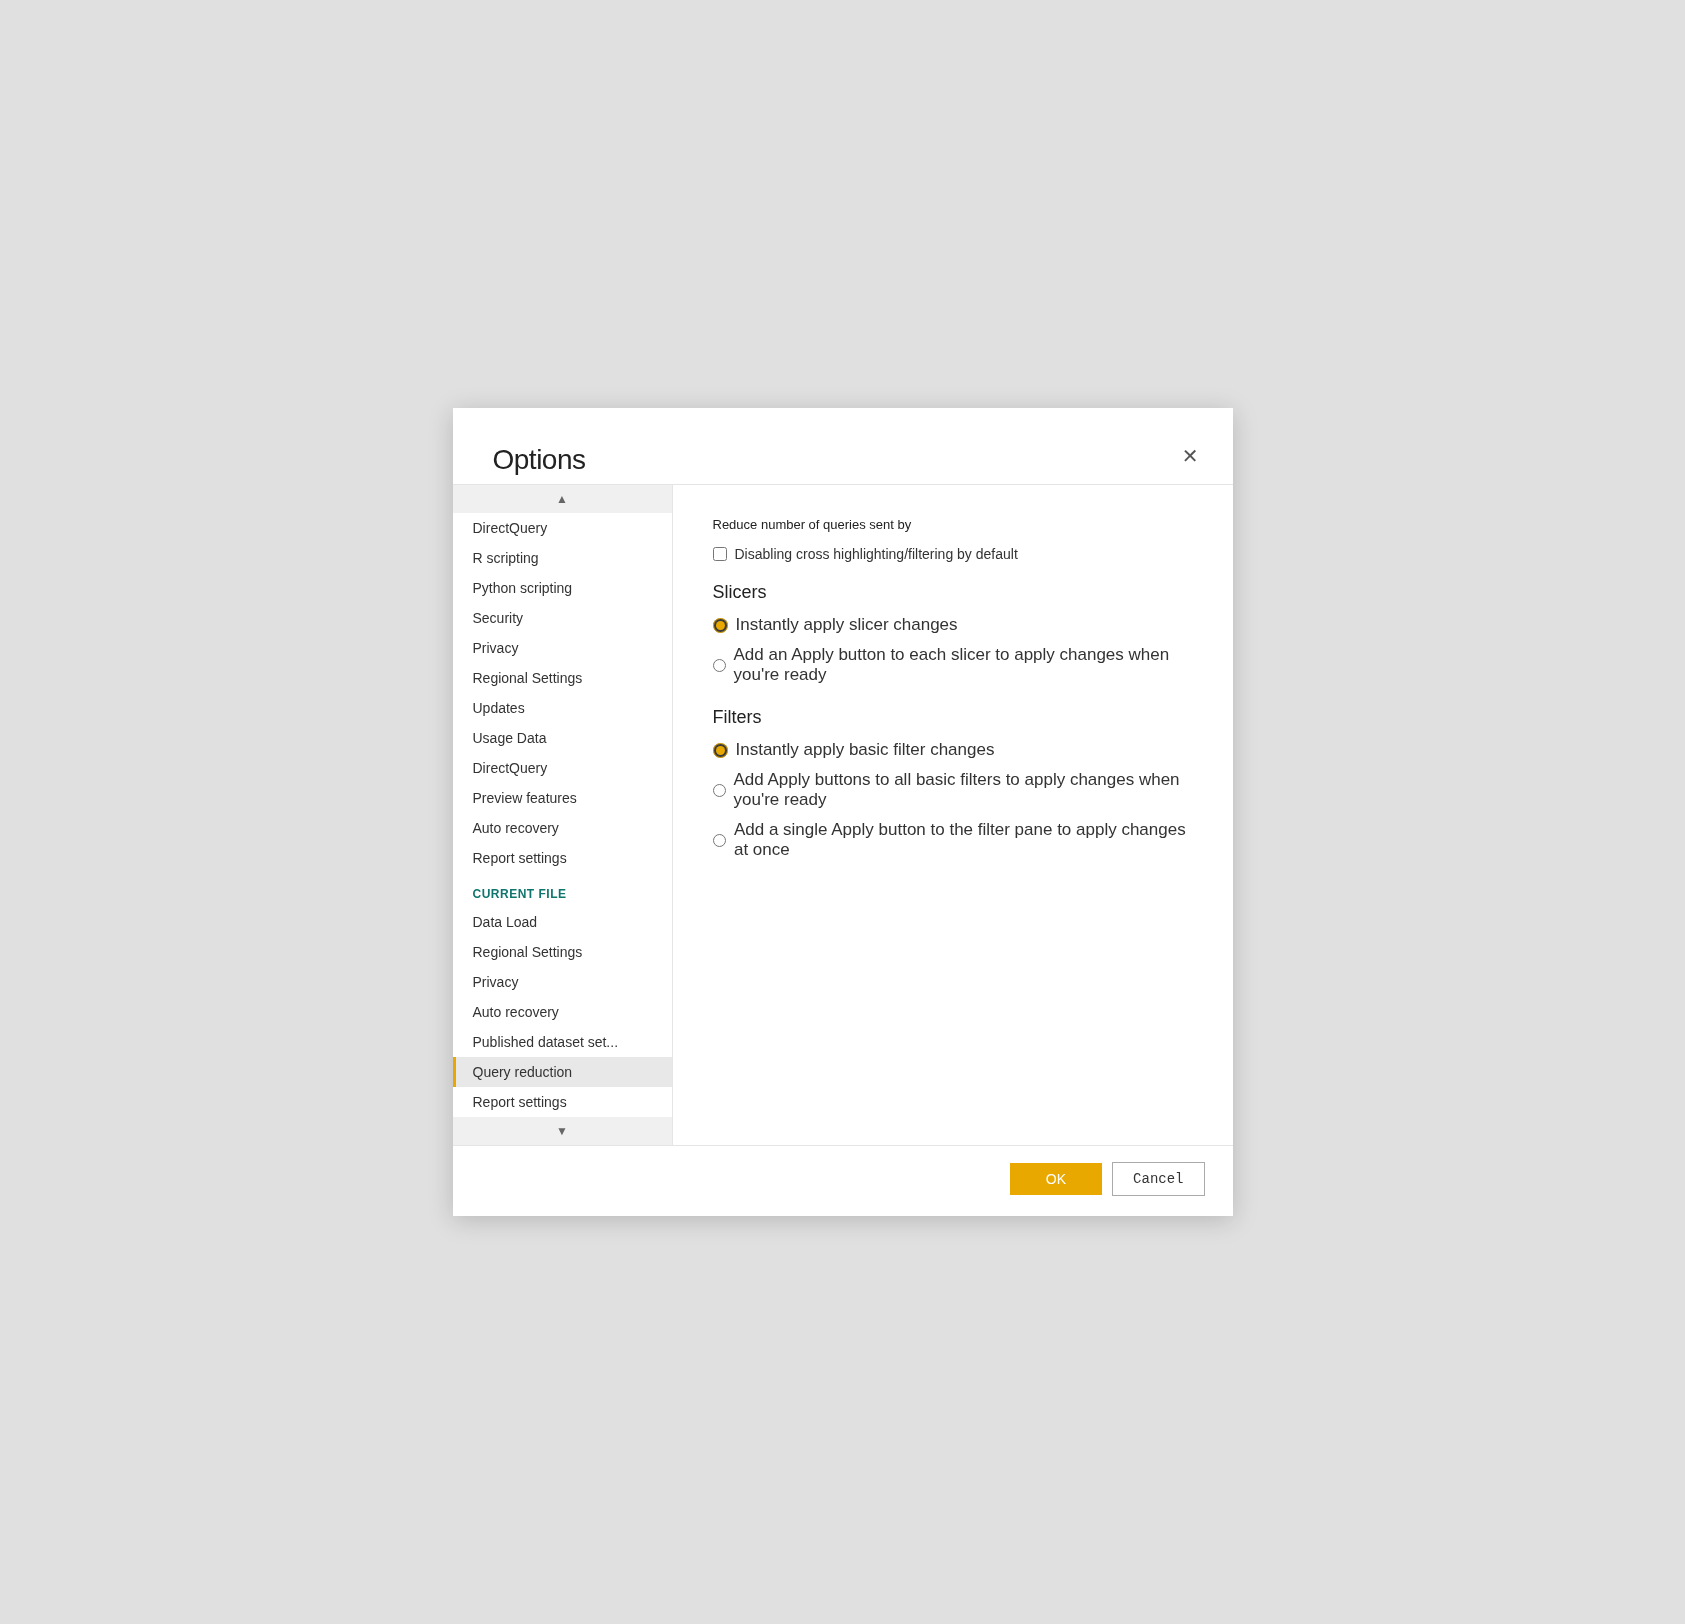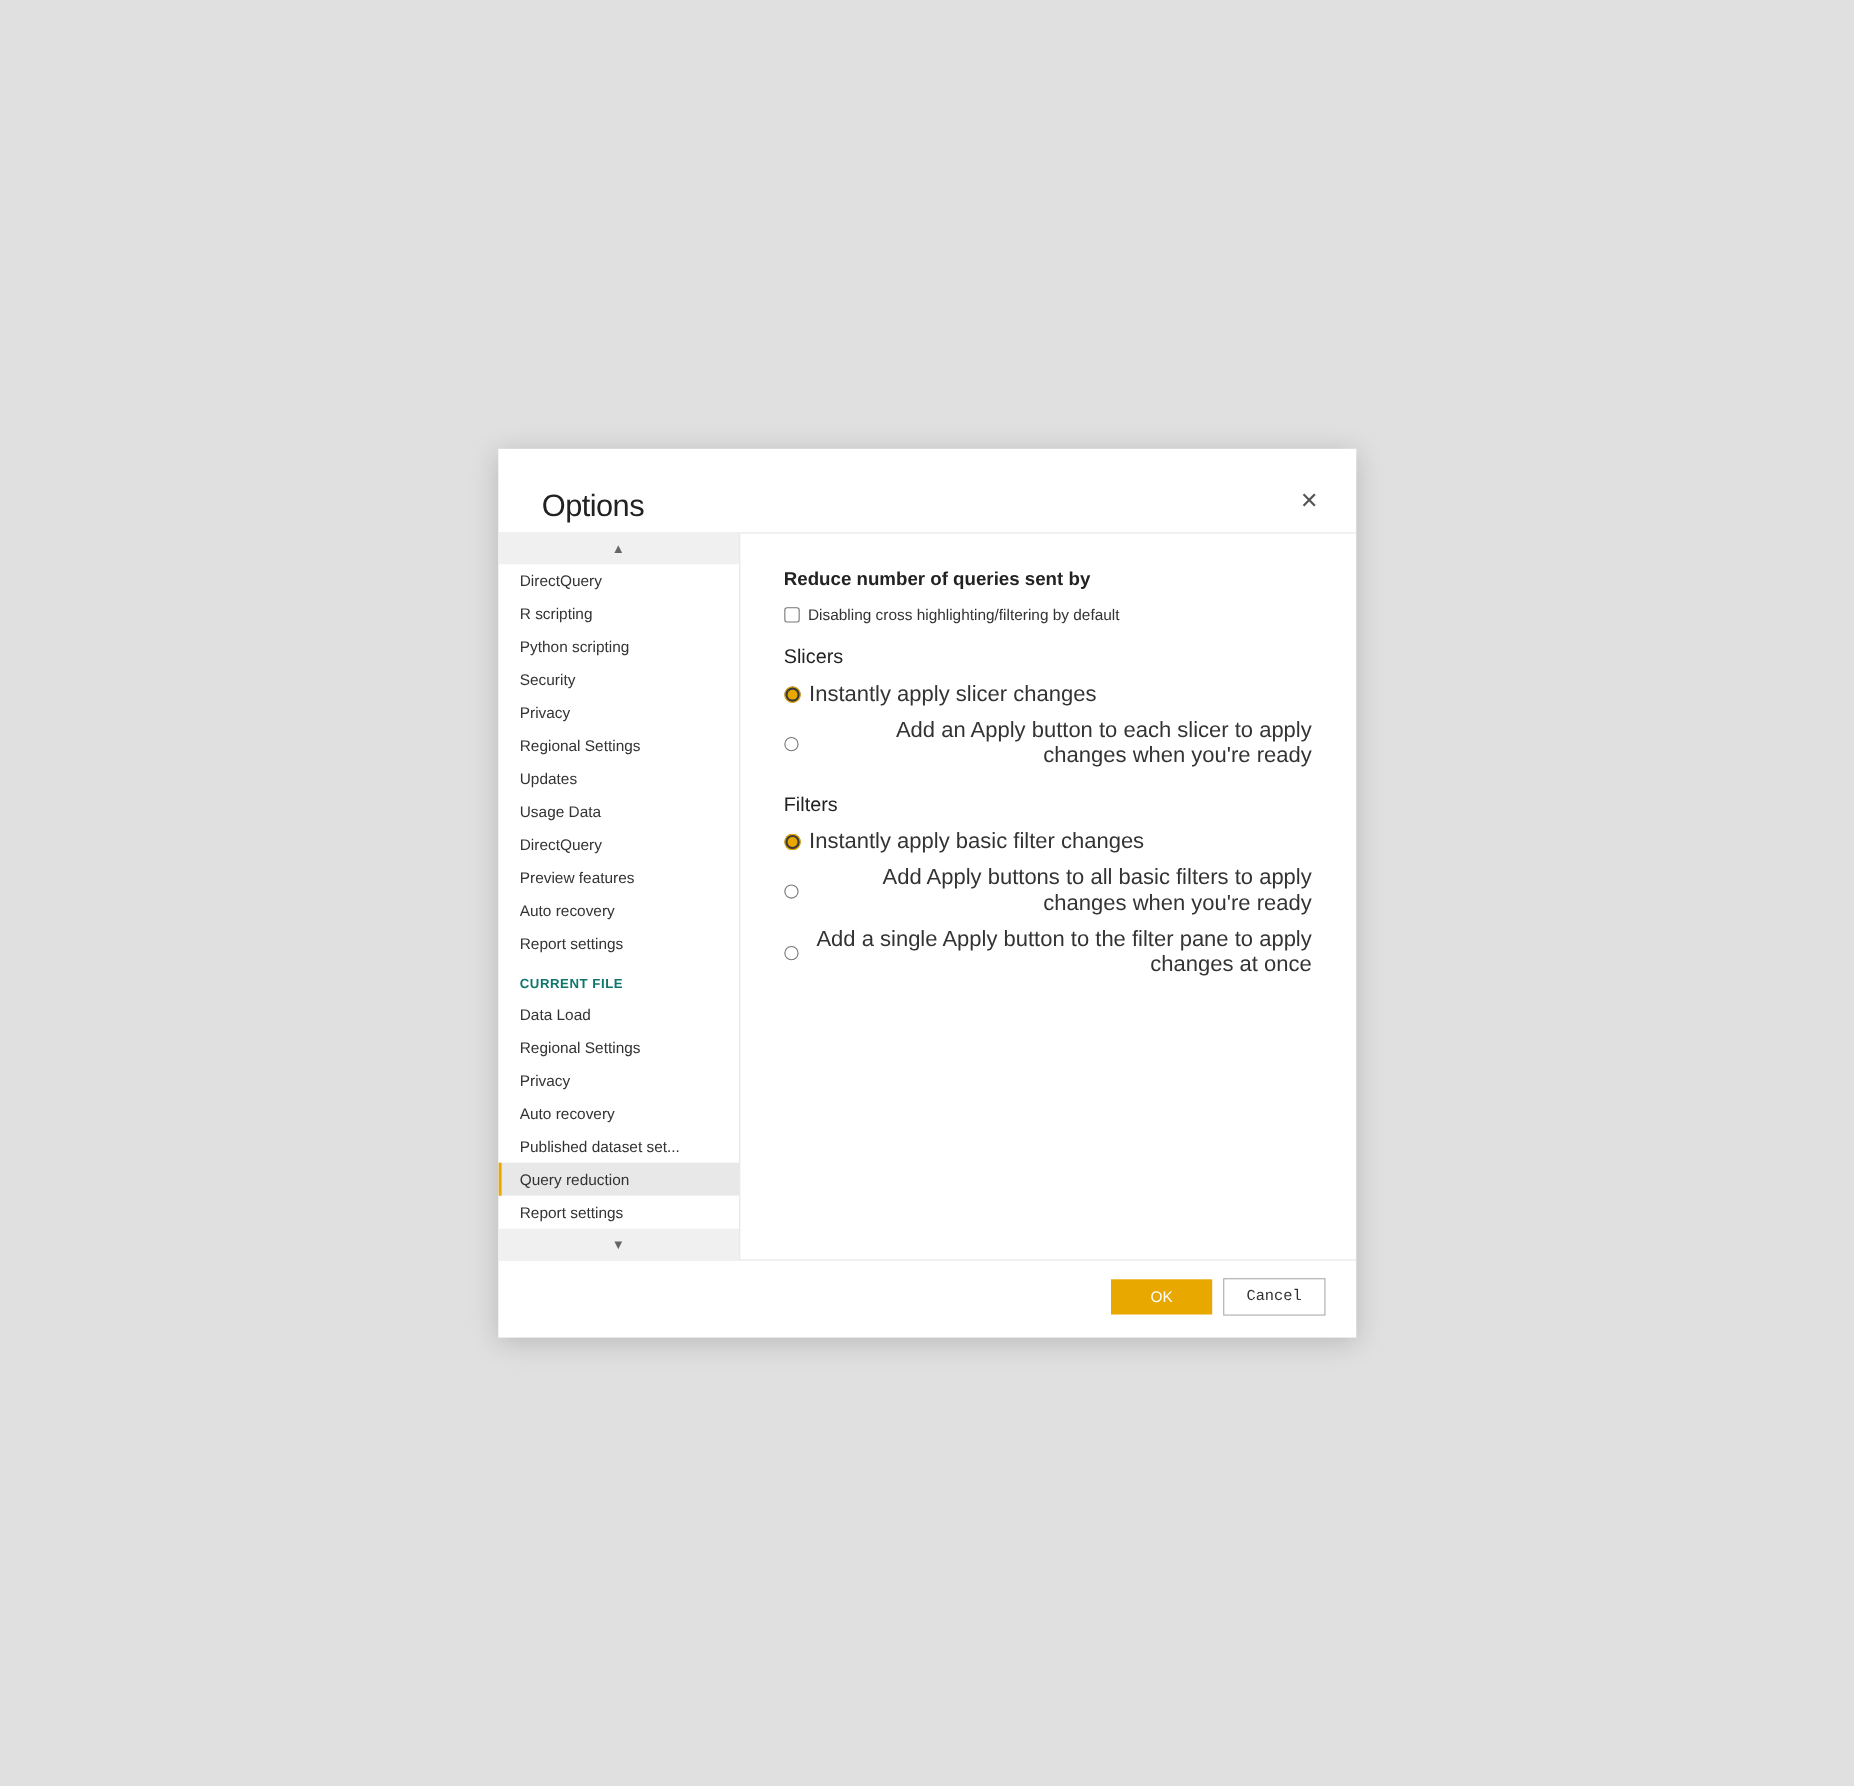--- a/index.html
+++ b/index.html
@@ -98,22 +98,22 @@
       font-weight: 700;
       color: #0f766e;
       letter-spacing: 0.5px;
     }
     .main-content {
       flex: 1;
       padding: 32px 40px 20px 40px;
       overflow-y: auto;
     }
     .section-title {
-      font-size: 17px;
-      font-weight: 700;
+      font-size: 13px;
+      font-weight: 400;
       color: #222;
       margin-bottom: 14px;
     }
     .checkbox-row {
       display: flex;
       align-items: center;
       margin-bottom: 20px;
       gap: 8px;
     }
     .checkbox-row input[type="checkbox"] {
@@ -146,23 +146,22 @@
       gap: 8px;
     }
     .radio-row input[type="radio"] {
       width: 15px;
       height: 15px;
       margin: 0;
       cursor: pointer;
       accent-color: #e8a800;
     }
     .radio-label {
-      font-size: 20px;
-      color: #333;
-      text-align: right;
+      font-size: 17px;
+      color: #333;
     }
     .dialog-footer {
       display: flex;
       justify-content: flex-end;
       align-items: center;
       padding: 16px 28px 20px 28px;
       gap: 10px;
       border-top: 1px solid #e5e5e5;
     }
     .btn-ok {

